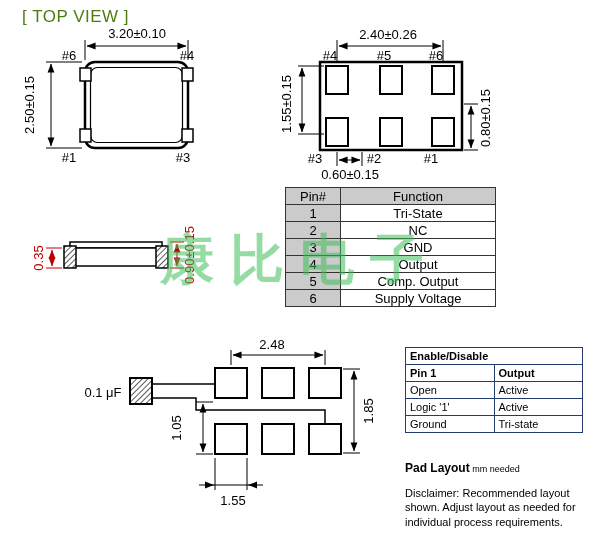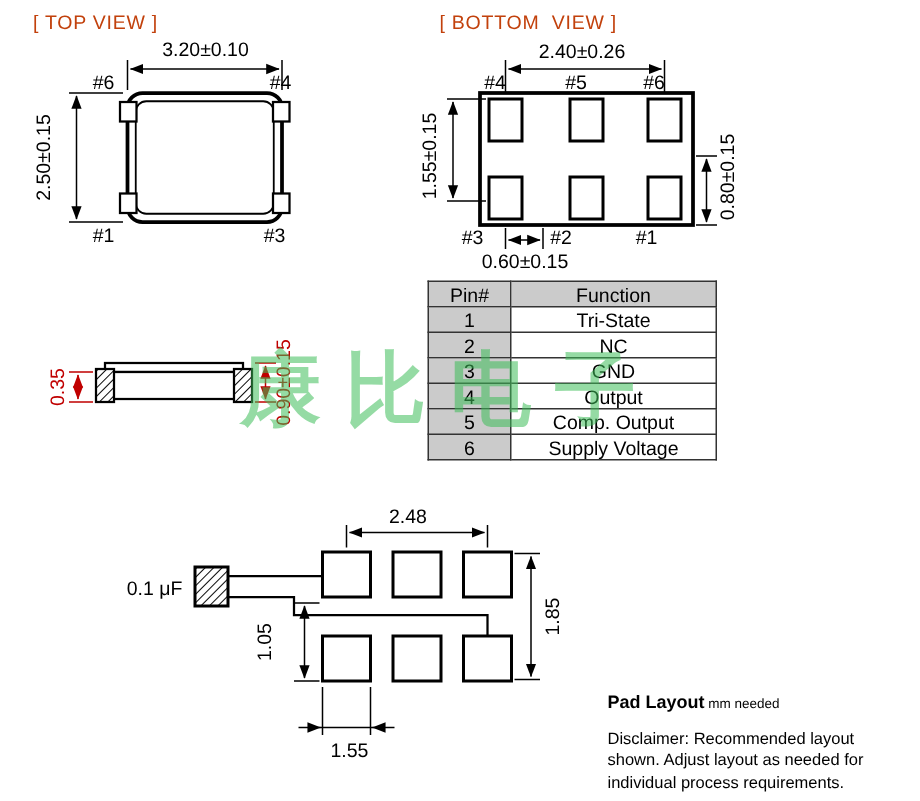--- a/index.html
+++ b/index.html
@@ -1,25 +1,25 @@
 <!DOCTYPE html>
 <html><head>
 <meta charset="utf-8">
 <style>
   *{margin:0;padding:0;box-sizing:border-box}
   html,body{background:#fff}
   body{font-family:"Liberation Sans",sans-serif;color:#000}
   .canvas{position:relative;width:613px;height:534px;background:#fff;overflow:hidden}
   .layer{position:absolute;left:0;top:0}
-  .title{position:absolute;color:#c2410c;font-size:13px;white-space:pre;letter-spacing:.5px}
+  .title{position:absolute;color:#4d7c0f;font-size:17px;white-space:pre;letter-spacing:.5px}
   .hlabel,.vlabel,.pinlabel{position:absolute;font-size:13px;white-space:pre;transform:translate(-50%,-50%)}
   .vlabel{transform:translate(-50%,-50%) rotate(-90deg)}
   .red{color:#C00000}
   table{border-collapse:collapse;background:#fff}
-  .pin-table{position:absolute;left:285px;top:187px;width:193px;font-size:13px;table-layout:fixed}
+  .pin-table{position:absolute;left:285px;top:187px;width:211px;font-size:13px;table-layout:fixed}
   .pin-table td,.pin-table th{border:1px solid #333;text-align:center;height:17px;padding:0 3px;font-weight:400;overflow:hidden}
   .pin-table .c1{width:55px}
   .pin-table .gray{background:#cbcbcb}
   .en-table{position:absolute;left:405px;top:347px;width:178px;font-size:11px;table-layout:fixed}
   .en-table td,.en-table th{border:1px solid #223a6e;text-align:left;padding:2px 4px;height:15px;overflow:hidden}
   .en-table th{font-weight:bold}
   .en-table .c1{width:85px}
   .note{position:absolute;left:405px;top:461px;font-size:12px;font-weight:bold;white-space:pre}
   .note .unit{font-size:9px;font-weight:normal}
   .disclaimer{position:absolute;left:405px;top:486px;width:182px;font-size:11px;line-height:1.3}
@@ -105,21 +105,20 @@
       <path d="M196,402 H213 M196,454 H213" stroke-width="1"></path>
       <line x1="203" y1="404" x2="203" y2="452" stroke-width="1" marker-start="url(#ab)" marker-end="url(#ab)"></line>
       <path d="M215,458 V490 M247,458 V490" stroke-width="1"></path>
       <line x1="213" y1="485" x2="249" y2="485" stroke-width="1"></line>
       <line x1="199" y1="485" x2="213.5" y2="485" stroke-width="1" marker-end="url(#ab)"></line>
       <line x1="263" y1="485" x2="248.5" y2="485" stroke-width="1" marker-end="url(#ab)"></line>
     </g>
   </svg>
 
   <div class="title" style="left:22px;top:7px">[ TOP VIEW ]</div>
-  <div class="title" style="left:293px;top:7px">[ BOTTOM  VIEW ]</div>
 
   <div class="hlabel" style="left:137px;top:33px">3.20±0.10</div>
   <div class="vlabel" style="left:29px;top:105px">2.50±0.15</div>
   <div class="pinlabel" style="left:69px;top:55px">#6</div>
   <div class="pinlabel" style="left:187px;top:55px">#4</div>
   <div class="pinlabel" style="left:69px;top:157px">#1</div>
   <div class="pinlabel" style="left:183px;top:157px">#3</div>
 
   <div class="hlabel" style="left:388px;top:34px">2.40±0.26</div>
   <div class="vlabel" style="left:286px;top:104px">1.55±0.15</div>
@@ -167,19 +166,42 @@
     </tr>
   </tbody>
     </table>
 
   <div class="hlabel" style="left:103px;top:392px">0.1 μF</div>
   <div class="hlabel" style="left:272px;top:344px">2.48</div>
   <div class="vlabel" style="left:368px;top:411px">1.85</div>
   <div class="vlabel" style="left:176px;top:428px">1.05</div>
   <div class="hlabel" style="left:233px;top:500px">1.55</div>
 
+  <table class="en-table">
+    <tbody>
+        <tr>
+      <th colspan="2">Enable/Disable</th>
+    </tr>
+    <tr>
+      <th class="c1">Pin 1</th>
+      <th>Output</th>
+    </tr>
+    <tr>
+      <td class="c1">Open</td>
+      <td>Active</td>
+    </tr>
+    <tr>
+      <td class="c1">Logic '1'</td>
+      <td>Active</td>
+    </tr>
+    <tr>
+      <td class="c1">Ground</td>
+      <td>Tri-state</td>
+    </tr>
+  </tbody>
+    </table>
 
   <div class="note"><span>Pad Layout</span><span class="unit"> mm needed</span></div>
   <div class="disclaimer">Disclaimer: Recommended layout shown. Adjust layout as needed for individual process requirements.</div>
 
   <div class="watermark">康比电子</div>
 
 </div>
 
 </body></html>

